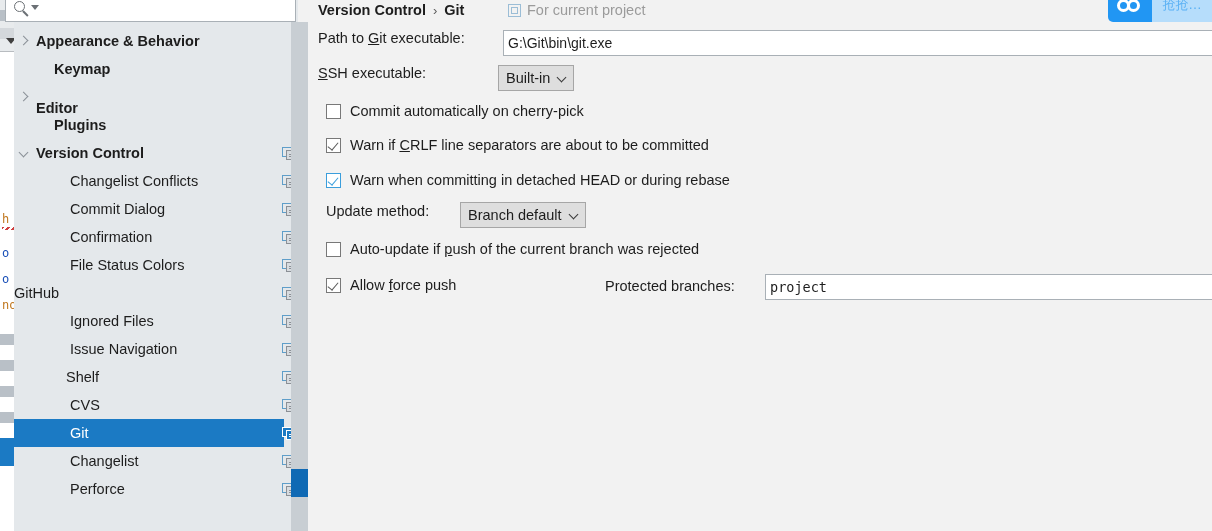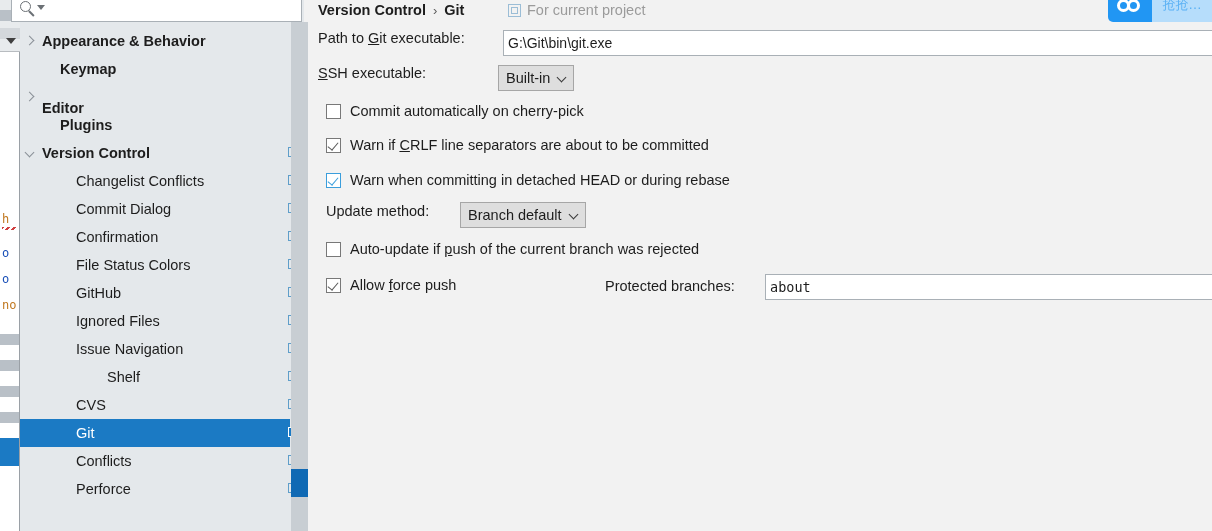--- a/index.html
+++ b/index.html
@@ -22,21 +22,21 @@
                border-top:6px solid #404040; }
   #bg-sliver .frag { position:absolute; left:2px; font-family:"DejaVu Sans Mono","Liberation Mono",monospace;
                font-size:12px; white-space:nowrap; }
   #bg-sliver .wavy { position:absolute; left:2px; width:14px; height:3px;
                background:repeating-linear-gradient(135deg,#d04040 0 2px,transparent 2px 4px); }
   #bg-sliver .band { position:absolute; left:0; width:20px; height:11px; background:#b9c0c7; }
   #bg-sliver .selband { position:absolute; left:0; width:20px; height:28px; background:#1b7ac4; }
   #bg-sliver .edge { position:absolute; right:0; top:52px; width:1px; height:479px; background:#9aa0a6; }
 
   
-  #sidebar { position:absolute; left:20px; top:0; width:284px; height:531px;
+  #sidebar { position:absolute; left:14px; top:0; width:284px; height:531px;
              background:#e4e8eb; z-index:2; }
   #search-wrap { position:absolute; left:-9px; top:-6px; width:291px; height:28px;
              background:#ffffff; border:1px solid #a9b0b6; }
   #search-wrap .mag { position:absolute; left:8px; top:6px; width:11px; height:11px;
              border:1.8px solid #6b7075; border-radius:50%; }
   #search-wrap .mag-h { position:absolute; left:17px; top:15px; width:7px; height:1.8px;
              background:#6b7075; transform:rotate(45deg); transform-origin:left center; }
   #search-wrap .mag-tri { position:absolute; left:25px; top:10px; width:0;height:0;
              border-left:4px solid transparent; border-right:4px solid transparent;
              border-top:5px solid #6b7075; }
@@ -227,21 +227,21 @@
         <span class="tree-label" style="margin-left: 56px;">File Status Colors</span>
         <span class="copy-icon">
           <span class="back"></span>
           <span class="front">
             <span class="l1"></span>
             <span class="l2"></span>
           </span>
         </span>
       </div>
       <div class="tree-row">
-        <span class="tree-label" style="margin-left: 56px;">GitHub</span>
+        <span class="tree-label" style="">GitHub</span>
         <span class="copy-icon">
           <span class="back"></span>
           <span class="front">
             <span class="l1"></span>
             <span class="l2"></span>
           </span>
         </span>
       </div>
       <div class="tree-row">
         <span class="tree-label" style="margin-left: 56px;">Ignored Files</span>
@@ -257,21 +257,21 @@
         <span class="tree-label" style="margin-left: 56px;">Issue Navigation</span>
         <span class="copy-icon">
           <span class="back"></span>
           <span class="front">
             <span class="l1"></span>
             <span class="l2"></span>
           </span>
         </span>
       </div>
       <div class="tree-row">
-        <span class="tree-label" style="margin-left: 87px;">Shelf</span>
+        <span class="tree-label" style="margin-left: 52px;">Shelf</span>
         <span class="copy-icon">
           <span class="back"></span>
           <span class="front">
             <span class="l1"></span>
             <span class="l2"></span>
           </span>
         </span>
       </div>
       <div class="tree-row">
         <span class="tree-label" style="margin-left: 56px;">CVS</span>
@@ -287,21 +287,21 @@
         <span class="tree-label" style="margin-left: 56px;">Git</span>
         <span class="copy-icon">
           <span class="back"></span>
           <span class="front">
             <span class="l1"></span>
             <span class="l2"></span>
           </span>
         </span>
       </div>
       <div class="tree-row">
-        <span class="tree-label" style="margin-left: 56px;">Conflicts</span>
+        <span class="tree-label" style="margin-left: 56px;">Changelist</span>
         <span class="copy-icon">
           <span class="back"></span>
           <span class="front">
             <span class="l1"></span>
             <span class="l2"></span>
           </span>
         </span>
       </div>
       <div class="tree-row">
         <span class="tree-label" style="margin-left: 56px;">Perforce</span>
@@ -387,21 +387,21 @@
     <span class="cbox" id="cb-force">
         <span class="tick"></span>
       </span>
     <span class="lbl"><span>Allow </span><span class="mn">f</span><span>orce push</span></span>
   </div>
 
   <div class="row" style="left:297px; top:278px;">
     <span class="lbl">Protected branches:</span>
   </div>
   <div class="textfield mono" style="position:absolute; left:457px; top:274px; width:460px;">
-    <span>about</span>
+    <span>project</span>
   </div>
 </div>
 
 <div id="float-widget">
   <div class="fw-blue">
     <span class="inf">
         <span class="c c1"></span>
         <span class="c c2"></span>
       </span>
   </div>

